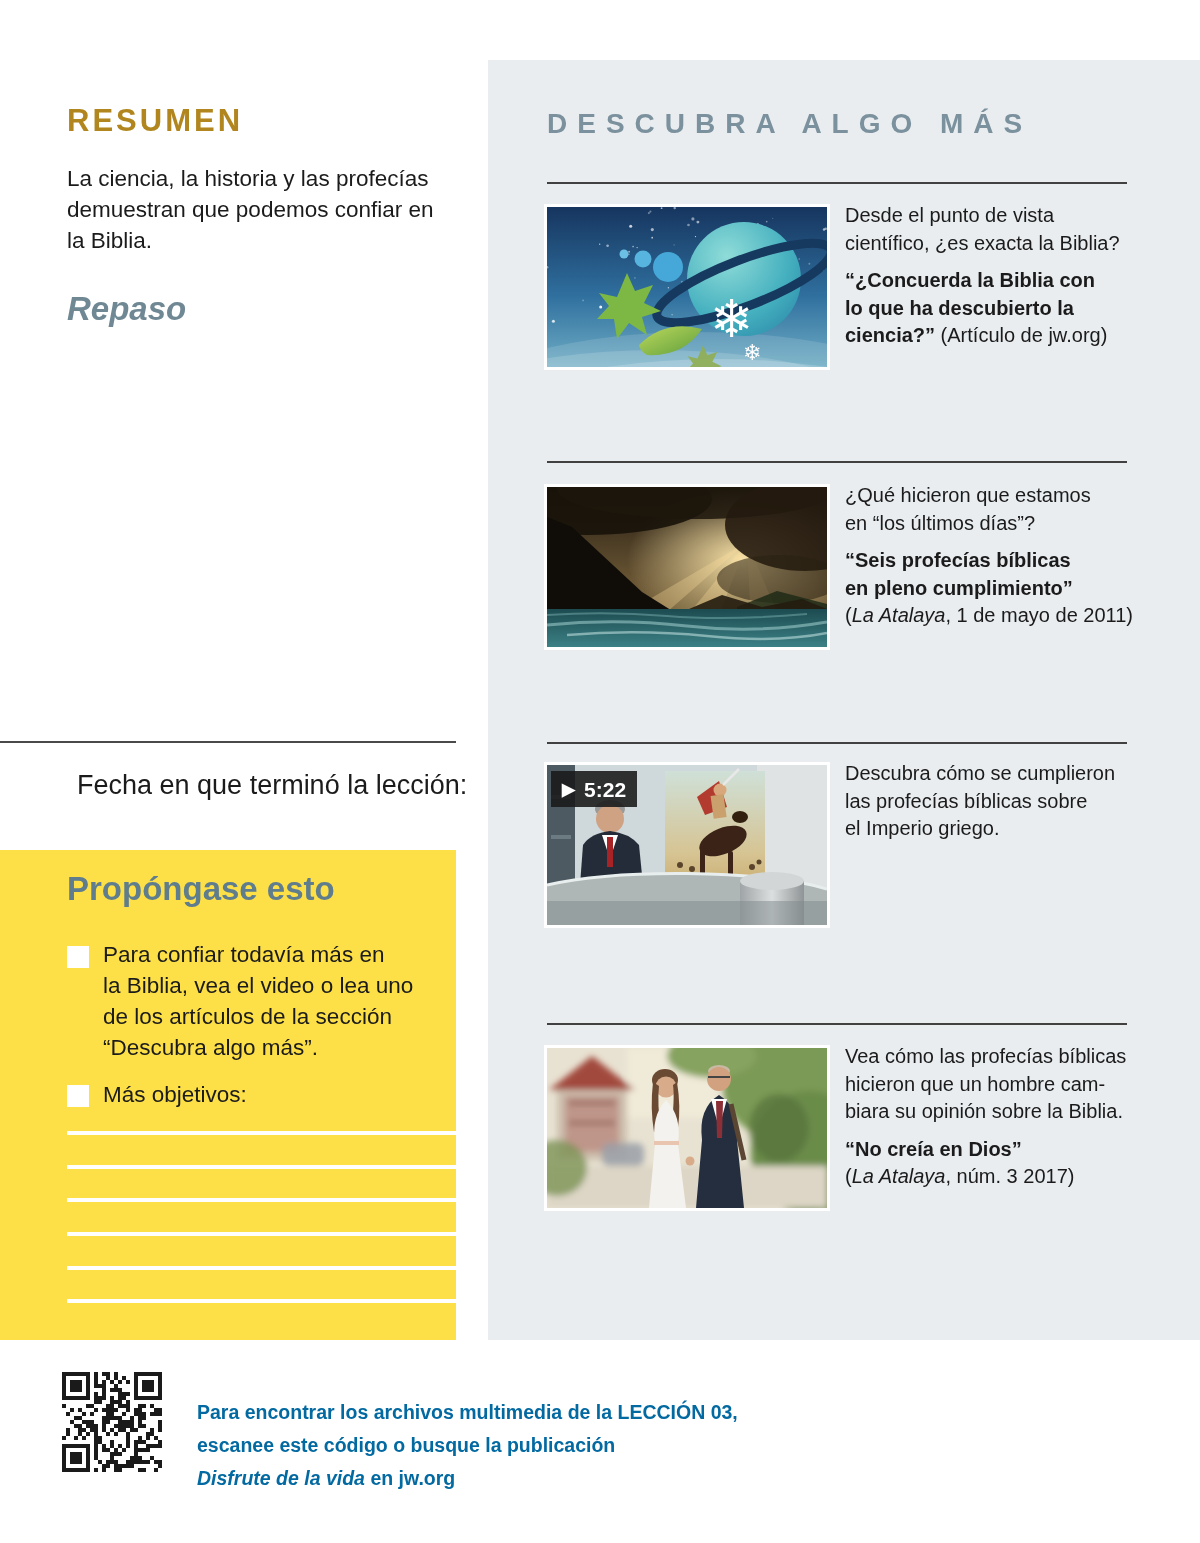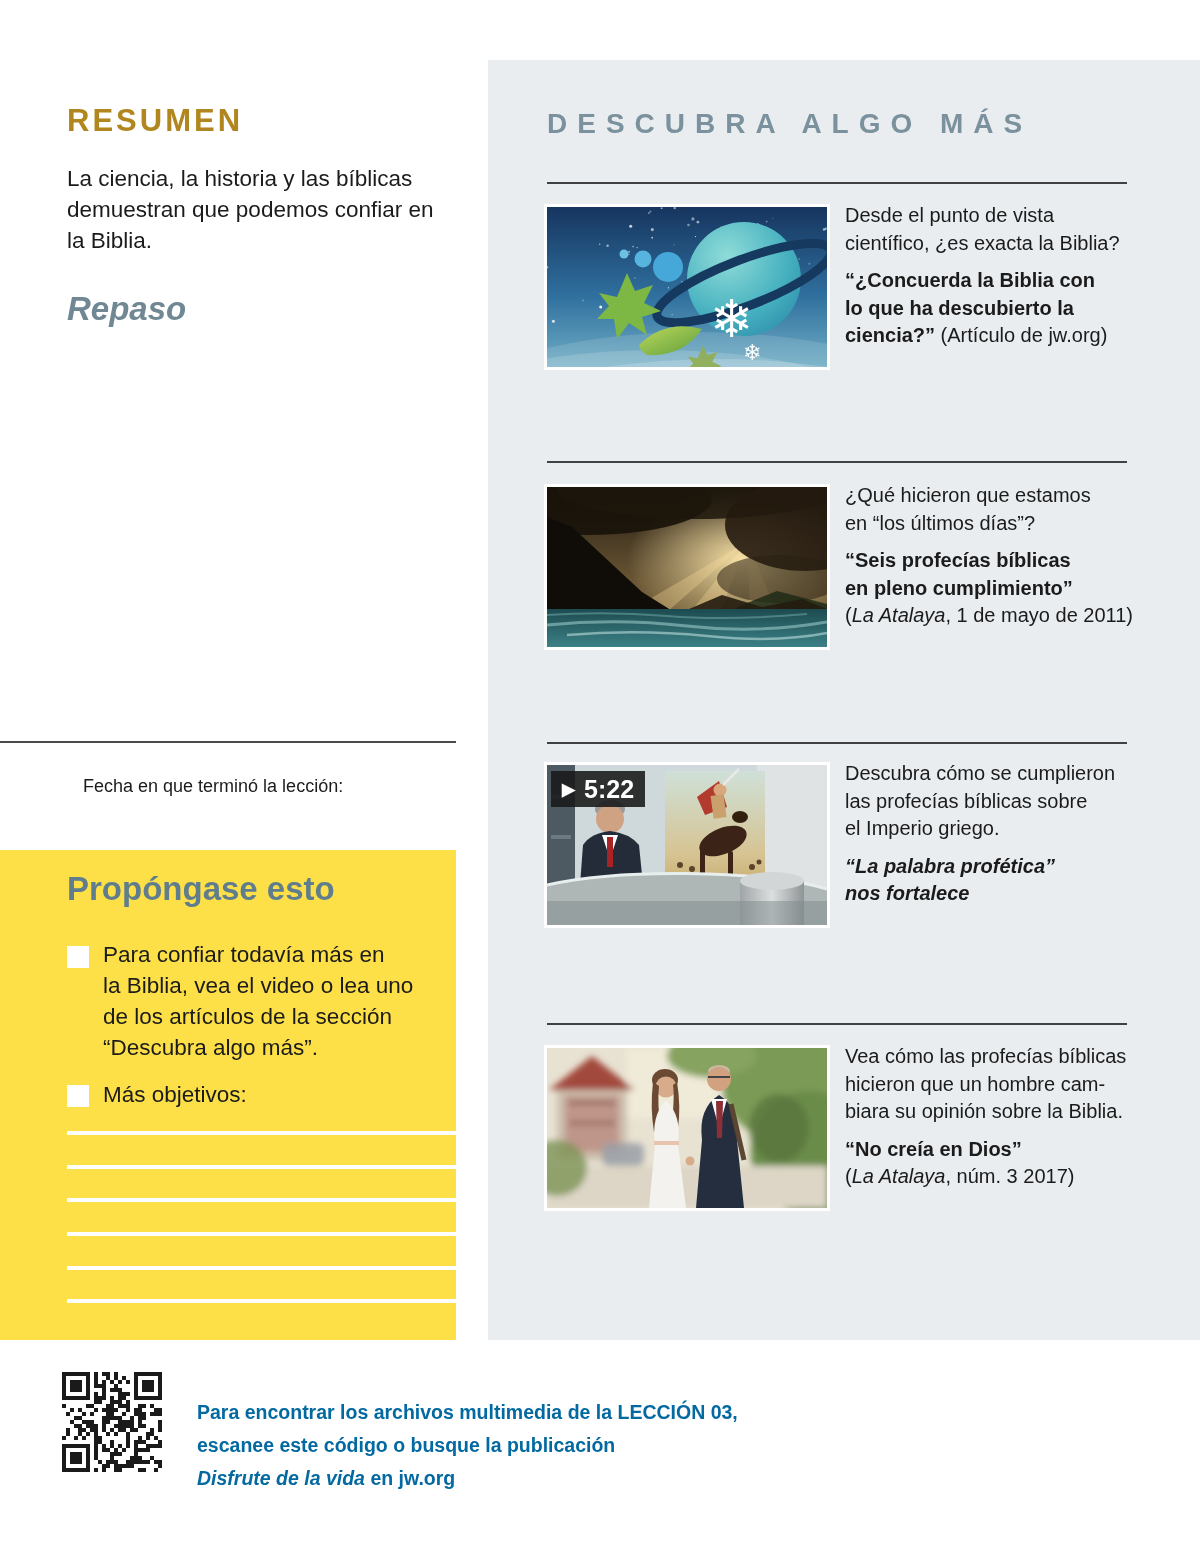--- a/index.html
+++ b/index.html
@@ -9,21 +9,21 @@
   
   .resumen{position:absolute;left:67px;top:103px;margin:0;font-size:31px;
            font-weight:bold;letter-spacing:3px;color:#b1861e;}
   .summary{position:absolute;left:67px;top:163px;margin:0;width:410px;
            font-size:22.5px;line-height:31px;white-space:pre-line;}
   .repaso{position:absolute;left:67px;top:290px;margin:0;font-size:33px;
           font-weight:bold;color:#6f8894;font-style:italic;}
   .review-list{position:absolute;left:90px;top:362px;margin:0;padding-left:22px;width:380px;}
   .review-list li{font-size:22.5px;line-height:31px;margin-bottom:13px;white-space:pre-line;}
   .left-rule{position:absolute;left:0;top:741px;width:456px;height:2px;background:#4a4a4a;}
-  .fecha{position:absolute;left:67px;top:760px;margin:16px;font-size:18px;}
+  .fecha{position:absolute;left:67px;top:760px;margin:10px;font-size:27px;}
 
   .goals-box{position:absolute;left:0;top:850px;width:456px;height:490px;background:#fde047;}
   .goals-title{position:absolute;left:67px;top:20px;margin:0;font-size:33px;
                font-weight:bold;color:#5f7d8c;}
   .check{position:absolute;left:67px;width:22px;height:22px;background:#fff;}
   .c1{top:96px}.c2{top:235px}
   .goal{position:absolute;left:103px;margin:0;width:352px;font-size:22.5px;
         line-height:31px;white-space:pre-line;}
   .g1{top:89px}.g2{top:229px}
   .wline{position:absolute;left:67px;width:389px;height:4px;background:#fff;}
@@ -33,42 +33,42 @@
   .panel-title{position:absolute;left:59px;top:48px;margin:0;font-size:28px;
                font-weight:bold;letter-spacing:10px;color:#7b919d;}
   .sep{position:absolute;left:59px;width:580px;height:2px;background:#414141;}
   .thumb{position:absolute;left:56px;margin:0;width:280px;height:160px;
          border:3px solid #fff;background:#ccc;}
   .thumb svg{display:block;width:100%;height:100%;}
   .badge{position:absolute;left:4px;top:6px;height:36px;padding:0 11px;
          background:rgba(24,24,24,.88);color:#fff;display:flex;align-items:center;
          gap:9px;font-weight:bold;}
   .badge .play{font-size:17px;line-height:1;}
-  .badge .dur{font-size:25px;line-height:1;}
+  .badge .dur{font-size:21px;line-height:1;}
   .itext{position:absolute;left:357px;width:325px;}
   .intro{margin:0;font-size:20px;line-height:27.5px;white-space:pre-line;}
   .ititle{margin:10px 0 0;font-size:20px;line-height:27.5px;font-weight:bold;white-space:pre-line;}
   .ititle .n{font-weight:normal;}
   .bi{font-style:italic;}
   .src{margin:0;font-size:20px;line-height:27.5px;}
   .it{font-style:italic;}
 
   
   .qr{position:absolute;left:62px;top:1372px;width:100px;height:100px;}
   .qr svg{display:block;width:100%;height:100%;}
   .foot{position:absolute;left:197px;top:1396px;color:#0369a1;font-weight:bold;}
   .foot p{margin:0;font-size:19.5px;line-height:33px;}
 </style>
 </head>
 <body>
 
 <div class="page">
 
   <h1 class="resumen">RESUMEN</h1>
-  <p class="summary">La ciencia, la historia y las bíblicas
+  <p class="summary">La ciencia, la historia y las profecías
 demuestran que podemos confiar en
 la Biblia.</p>
   <h2 class="repaso">Repaso</h2>
   <div class="left-rule"></div>
   <p class="fecha">Fecha en que terminó la lección:</p>
 
   <div class="goals-box">
     <h2 class="goals-title">Propóngase esto</h2>
     <div class="check c1"></div>
     <p class="goal g1">Para confiar todavía más en
@@ -286,22 +286,20 @@
       </svg>
       <div class="badge">
         <span class="play">▶</span>
         <span class="dur">5:22</span>
       </div>
     </figure>
     <div class="itext" style="top:700px">
       <p class="intro">Descubra cómo se cumplieron
 las profecías bíblicas sobre
 el Imperio griego.</p>
-      <p class="ititle bi">“La palabra profética”
-nos fortalece</p>
     </div>
 
     <figure class="thumb" style="top:985px">
       <svg viewBox="0 0 280 160" xmlns="http://www.w3.org/2000/svg">
         <defs>
             <filter id="g4blur" x="-10%" y="-10%" width="120%" height="120%">
               <feGaussianBlur stdDeviation="3"></feGaussianBlur>
             </filter>
           </defs>
         <rect width="280" height="160" fill="#e8e2d2"></rect>

